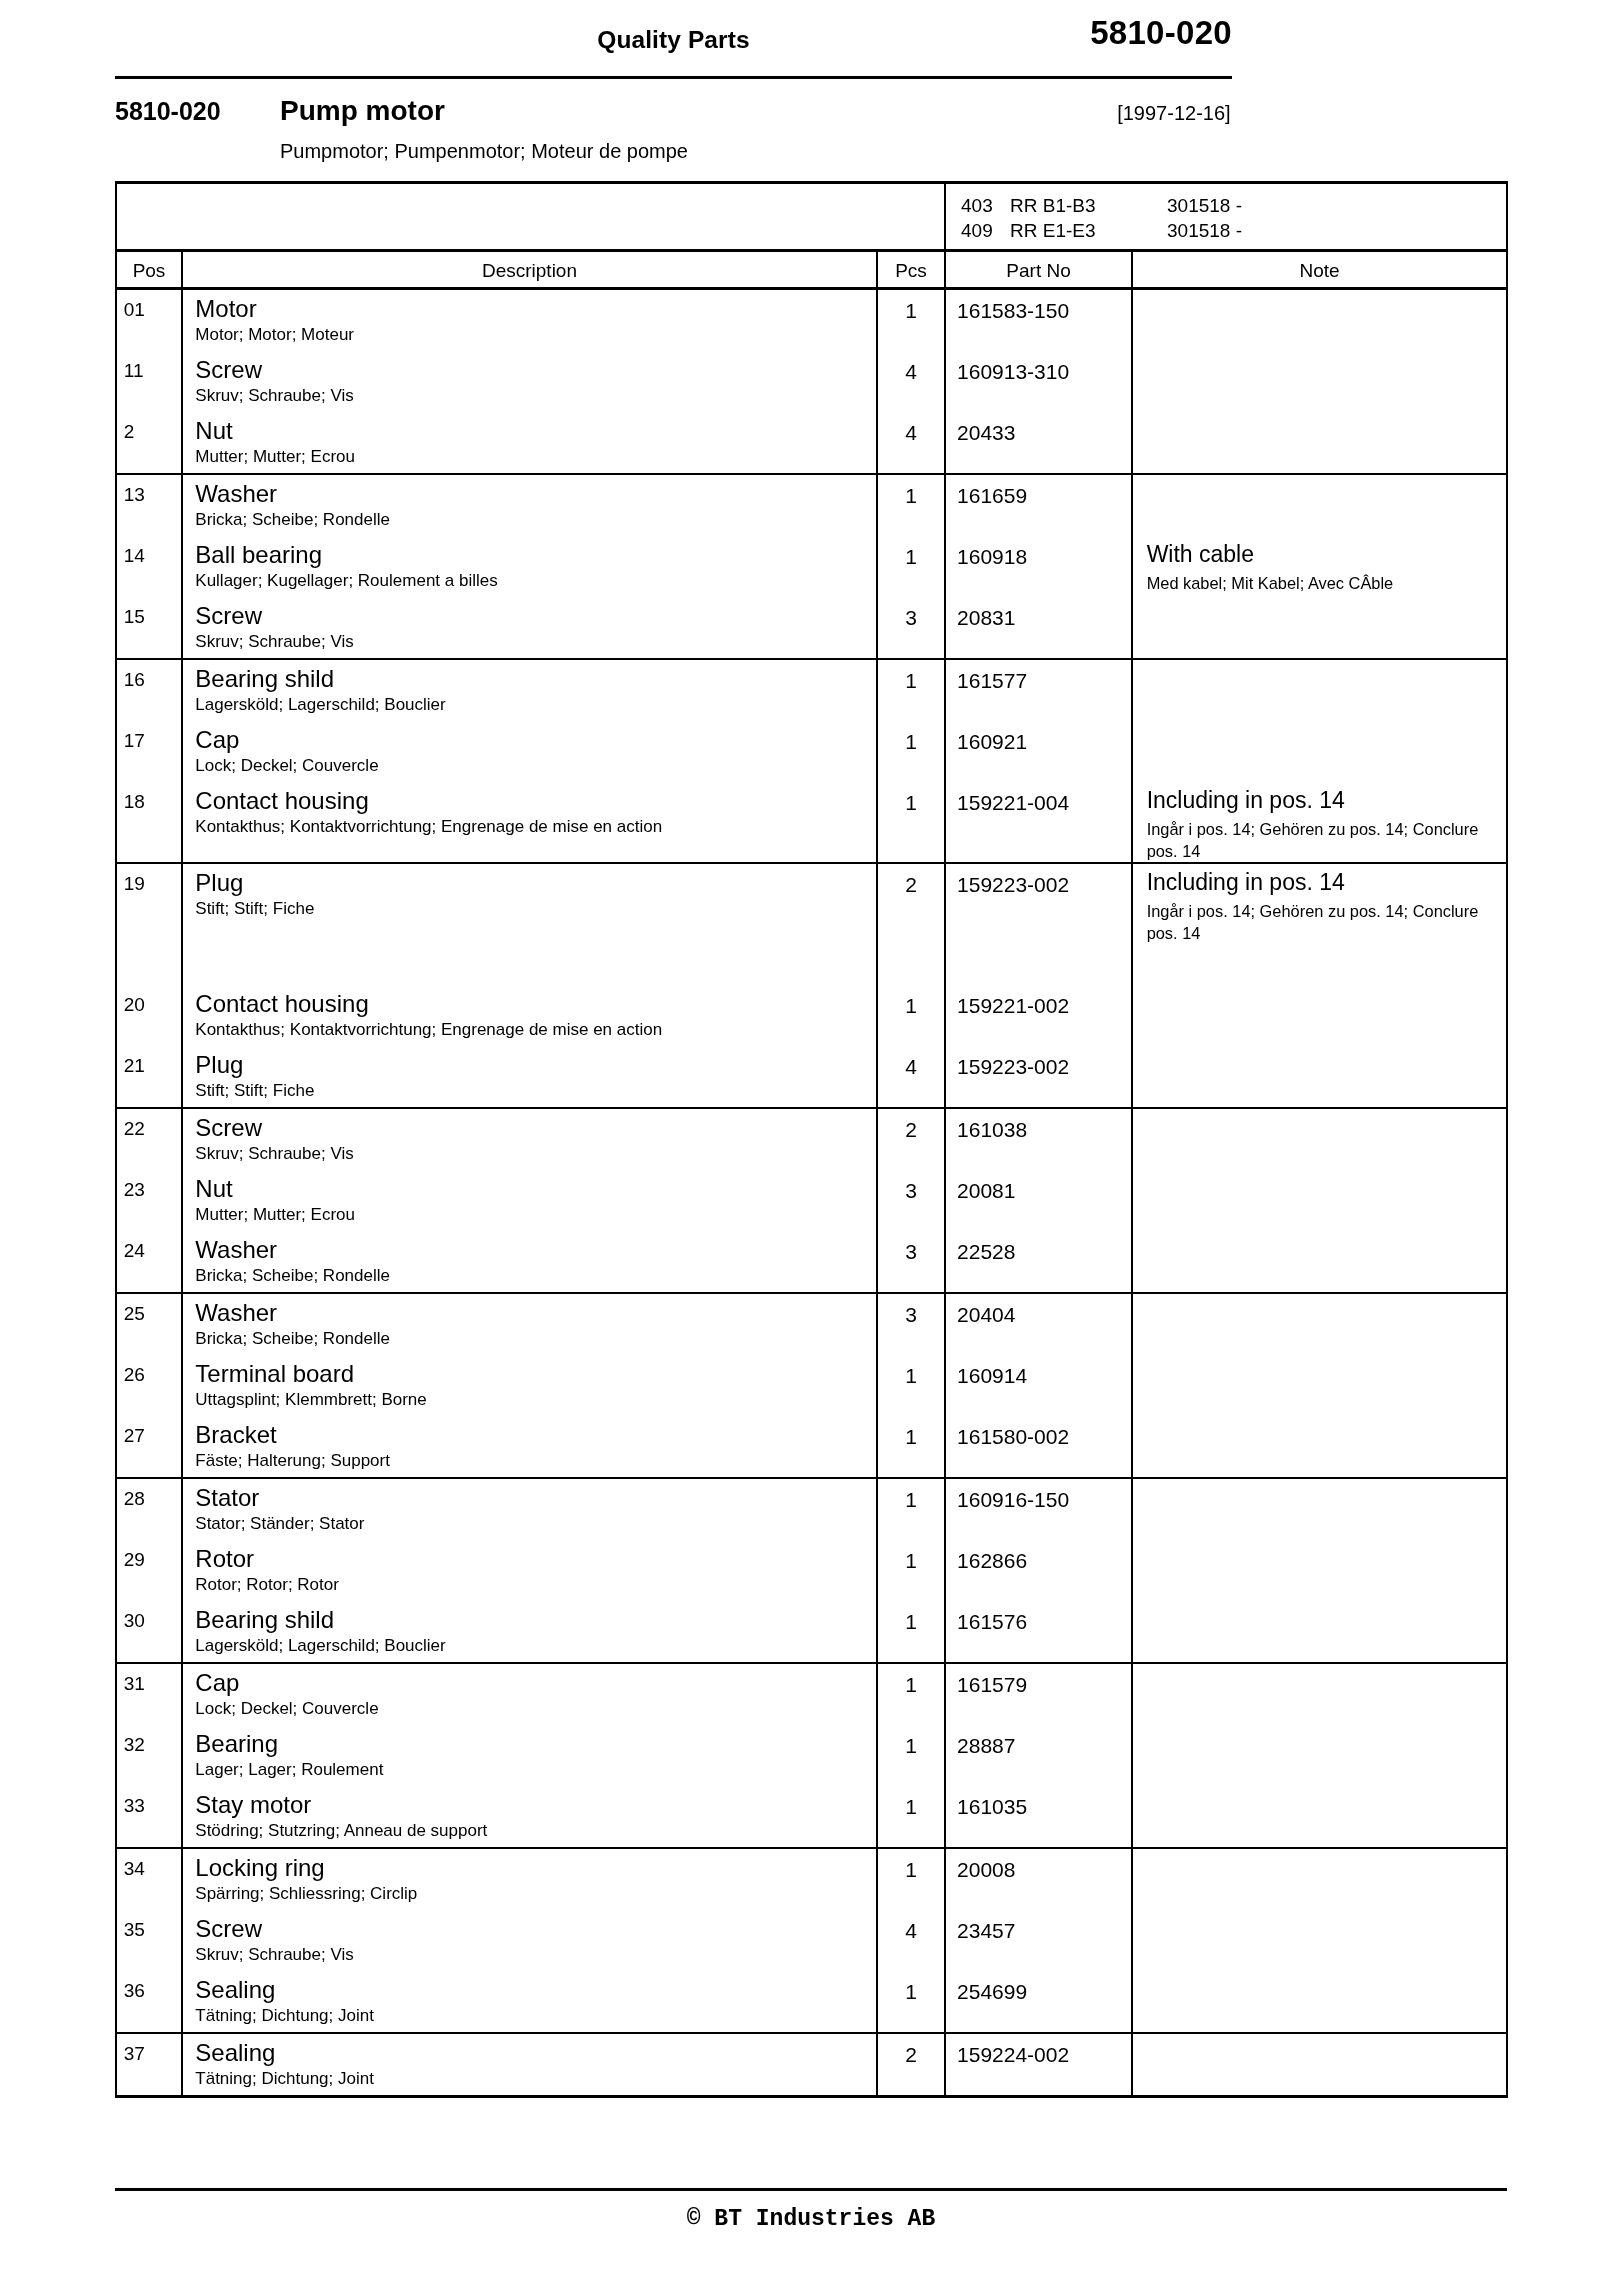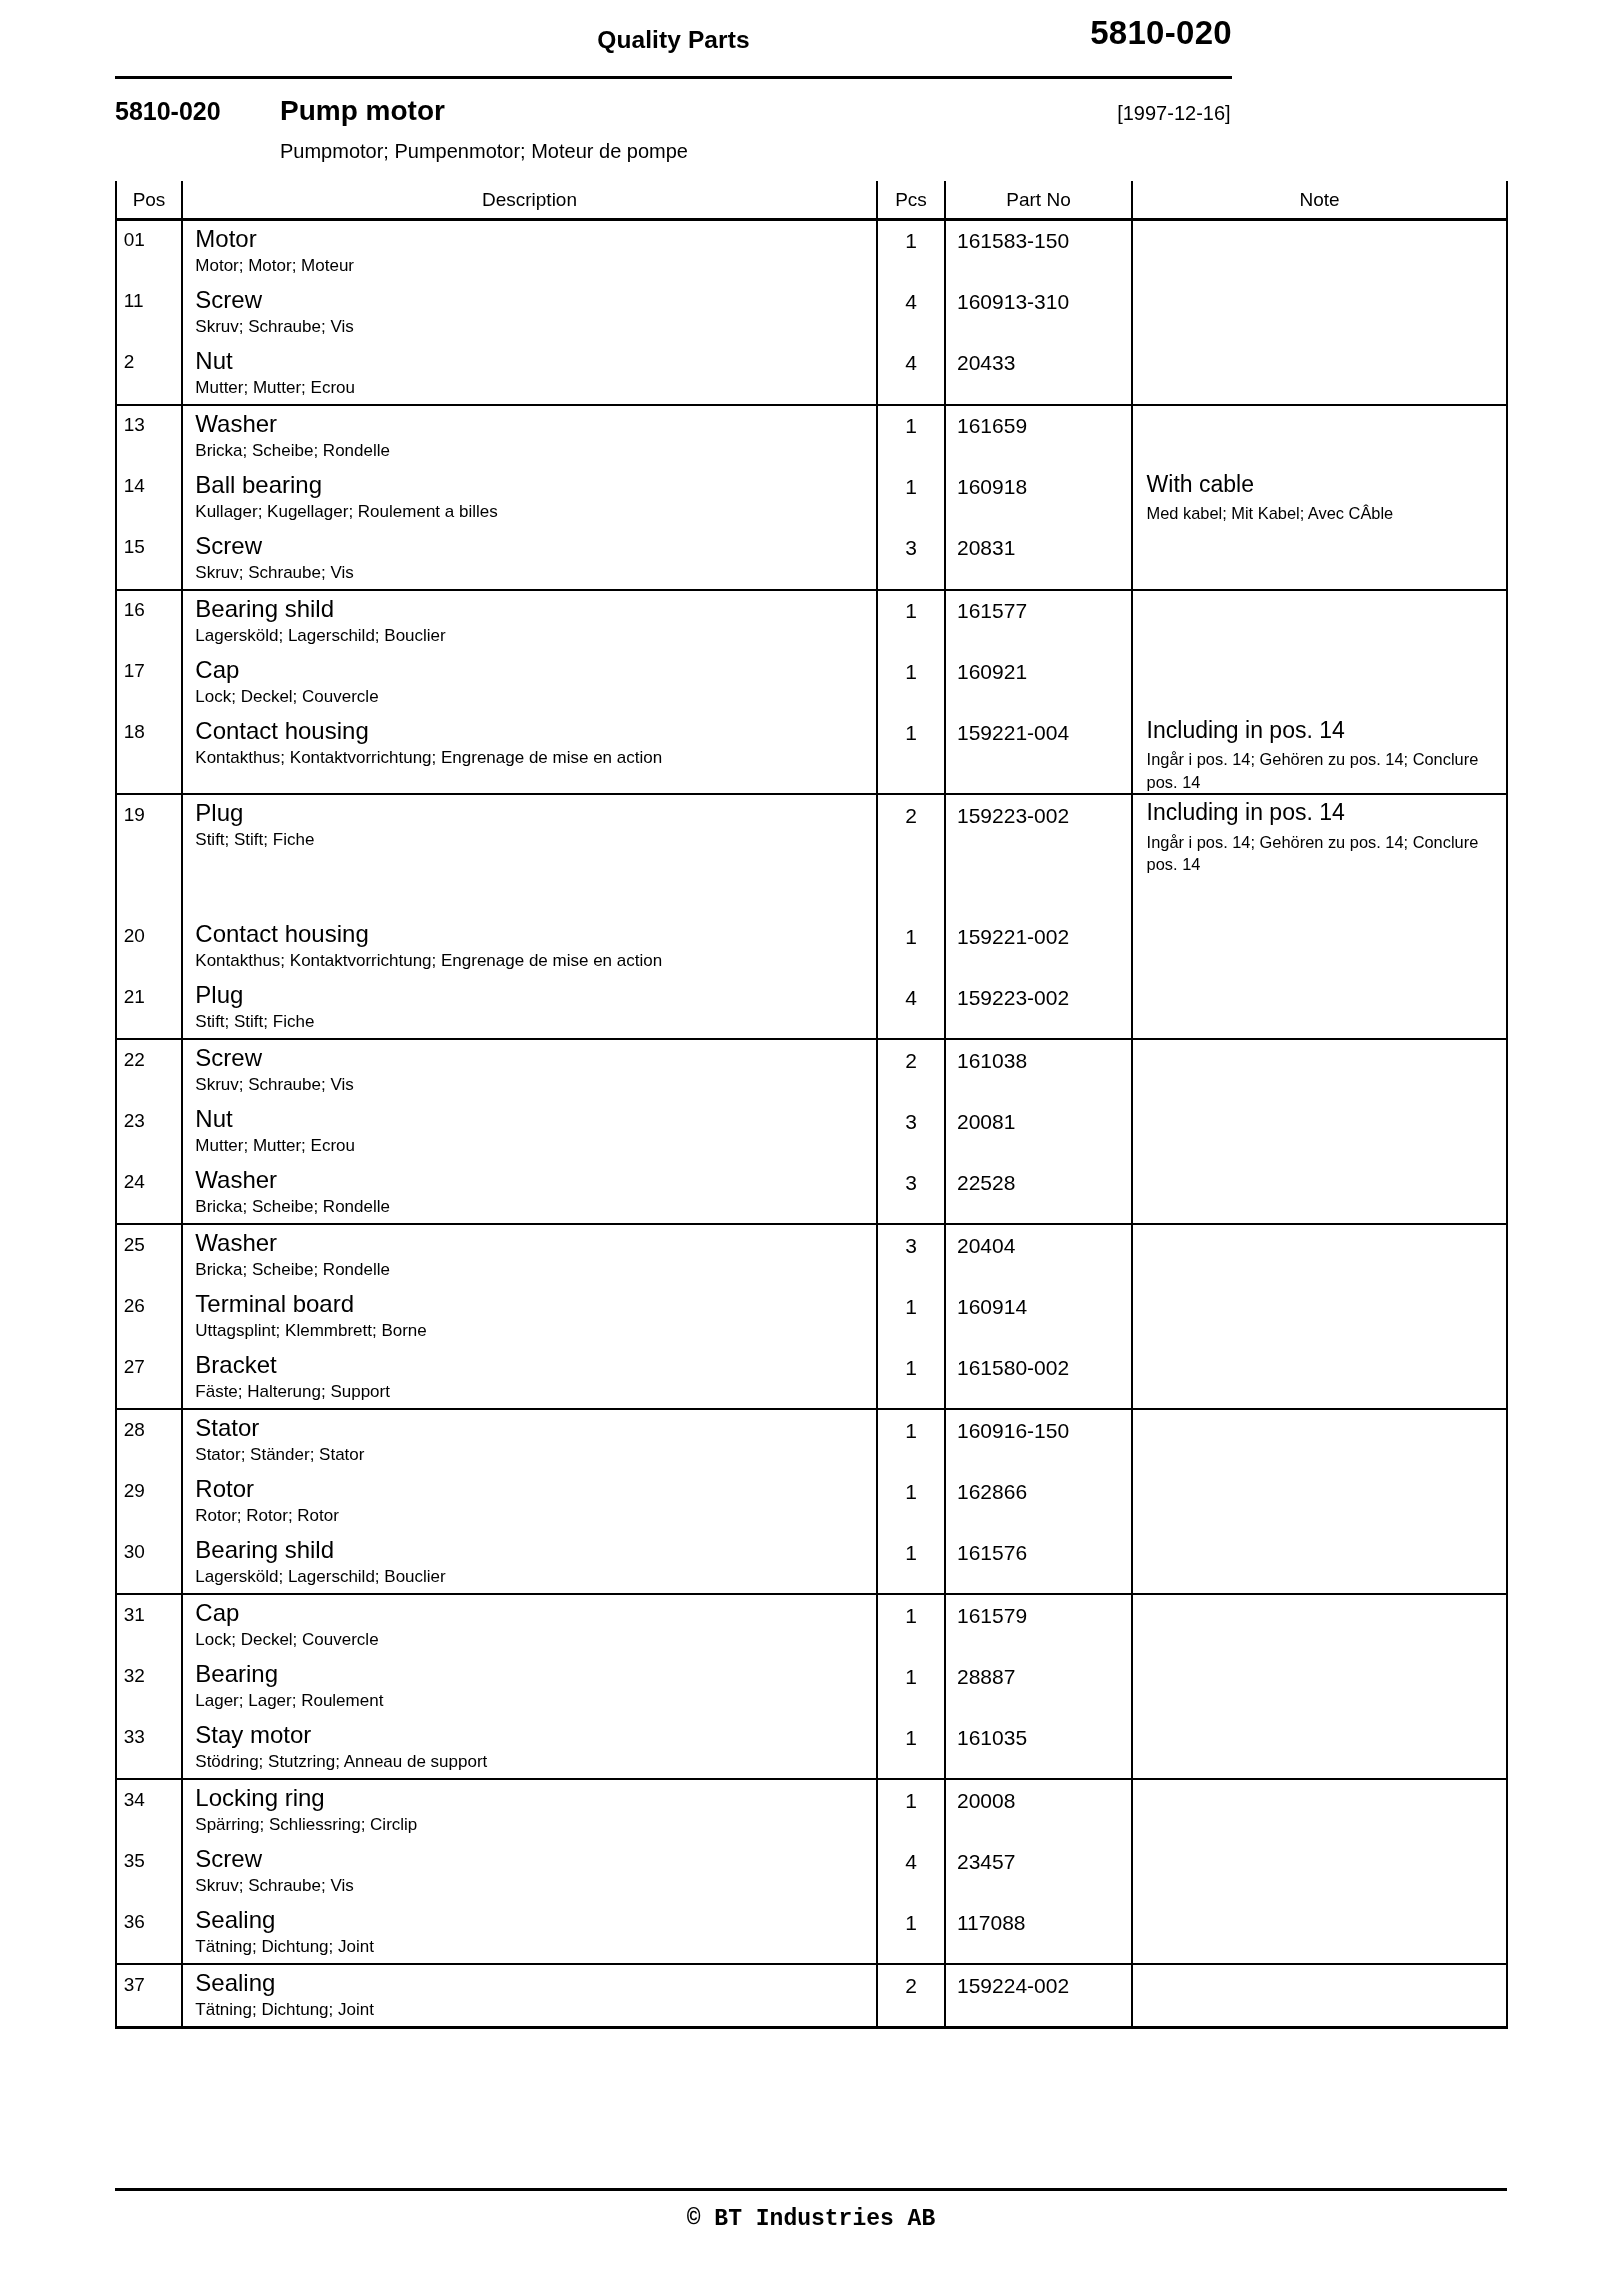--- a/index.html
+++ b/index.html
@@ -220,20 +220,29 @@
 
   <table class="parts">
     <colgroup>
       <col class="c-pos">
         <col class="c-desc">
         <col class="c-pcs">
         <col class="c-part">
         <col class="c-note">
     </colgroup>
     <tbody id="table-body">
+        <tr class="modelrow">
+          <td class="model-blank" colspan="3"></td>
+          <td colspan="2">
+            <div class="model-wrap">
+              <div class="model-line"><span class="mc-num">403</span><span class="mc-name">RR B1-B3</span><span class="mc-ser">301518 -</span></div>
+              <div class="model-line"><span class="mc-num">409</span><span class="mc-name">RR E1-E3</span><span class="mc-ser">301518 -</span></div>
+            </div>
+          </td>
+        </tr>
         <tr class="colhead">
           <td class="h-pos">Pos</td>
           <td style="text-align:center">Description</td>
           <td>Pcs</td>
           <td>Part No</td>
           <td>Note</td>
         </tr>
         <tr class="grp">
           <td class="gcell">
             <div class="entry">
@@ -690,21 +699,21 @@
             </div>
           </td>
           <td class="gcell">
             <div class="entry">
               <div class="e-part">20008</div>
             </div>
             <div class="entry">
               <div class="e-part">23457</div>
             </div>
             <div class="entry">
-              <div class="e-part">117088</div>
+              <div class="e-part">254699</div>
             </div>
           </td>
           <td class="gcell"></td>
         </tr>
         <tr class="grp">
           <td class="gcell">
             <div class="entry">
               <div class="e-pos">37</div>
             </div>
           </td>

